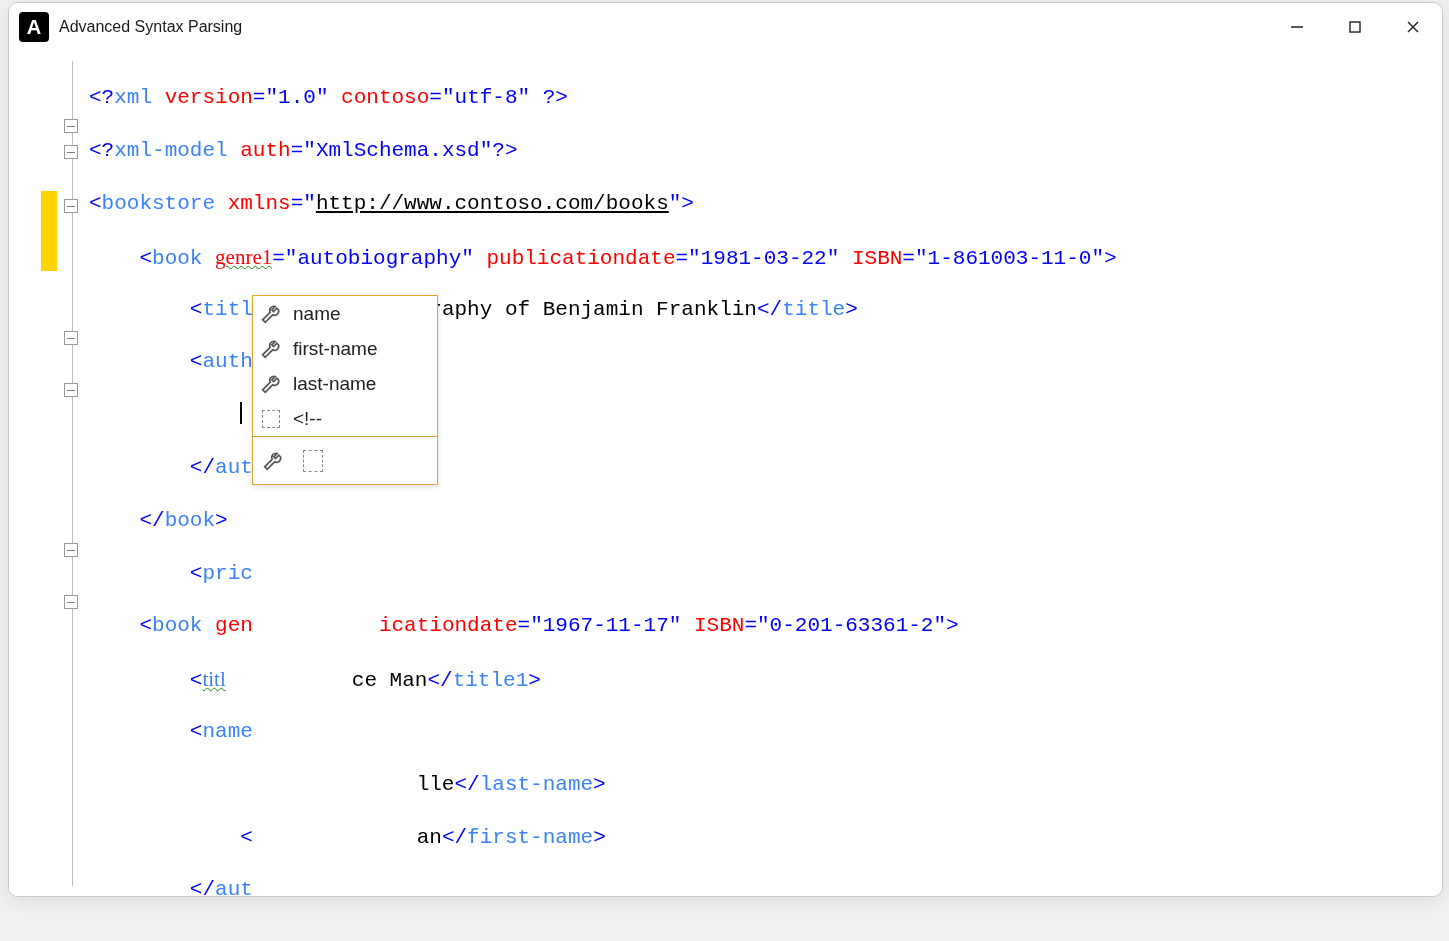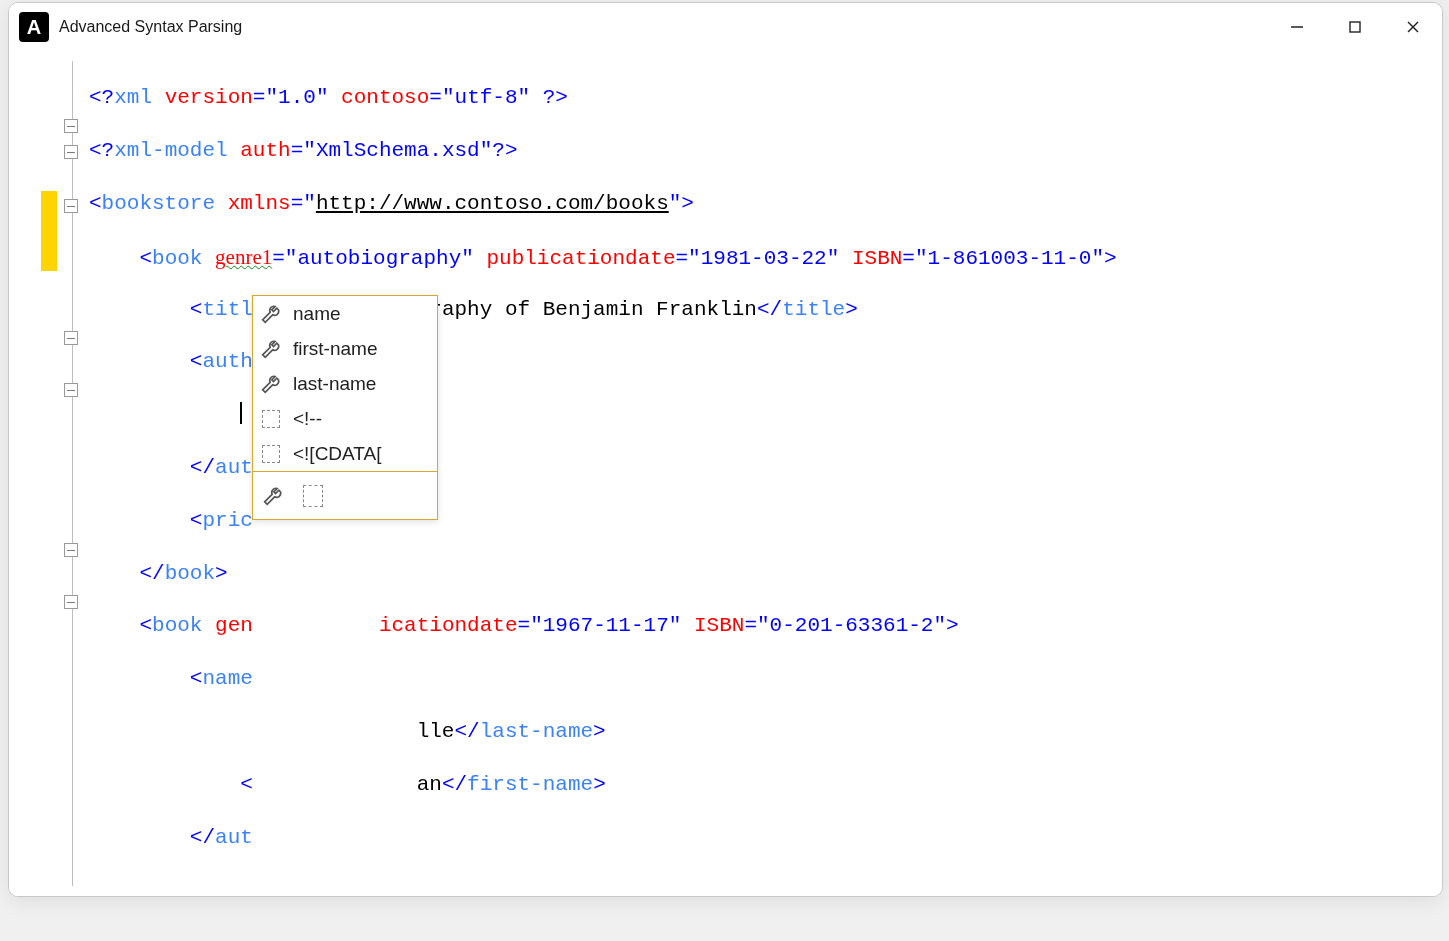--- a/index.html
+++ b/index.html
@@ -218,23 +218,24 @@
 
     <div class="code">
 <span class="ln"><span class="t-br">&lt;?</span><span class="t-tag">xml</span> <span class="t-attr">version</span><span class="t-br">=</span><span class="t-val">"1.0"</span> <span class="t-attr">contoso</span><span class="t-br">=</span><span class="t-val">"utf-8"</span> <span class="t-br">?&gt;</span></span>
 <span class="ln"><span class="t-br">&lt;?</span><span class="t-tag">xml-model</span> <span class="t-attr">auth</span><span class="t-br">=</span><span class="t-val">"XmlSchema.xsd"</span><span class="t-br">?&gt;</span></span>
 <span class="ln"><span class="t-br">&lt;</span><span class="t-tag">bookstore</span> <span class="t-attr">xmlns</span><span class="t-br">=</span><span class="t-val">"</span><span class="t-url">http://www.contoso.com/books</span><span class="t-val">"</span><span class="t-br">&gt;</span></span>
 <span class="ln">    <span class="t-br">&lt;</span><span class="t-tag">book</span> <span class="t-attr wavy">genre1</span><span class="t-br">=</span><span class="t-val">"autobiography"</span> <span class="t-attr">publicationdate</span><span class="t-br">=</span><span class="t-val">"1981-03-22"</span> <span class="t-attr">ISBN</span><span class="t-br">=</span><span class="t-val">"1-861003-11-0"</span><span class="t-br">&gt;</span></span>
 <span class="ln">        <span class="t-br">&lt;</span><span class="t-tag">title</span><span class="t-br">&gt;</span><span class="t-text">The Autobiography of Benjamin Franklin</span><span class="t-br">&lt;/</span><span class="t-tag">title</span><span class="t-br">&gt;</span></span>
 <span class="ln">        <span class="t-br">&lt;</span><span class="t-tag">author</span><span class="t-br">&gt;</span></span>
 <span class="ln">            <span class="caret"></span></span>
 <span class="ln">        <span class="t-br">&lt;/</span><span class="t-tag">aut</span></span>
+<span class="ln">    <span class="t-br">&lt;/</span><span class="t-tag">book</span><span class="t-br">&gt;</span></span>
 <span class="ln">        <span class="t-br">&lt;</span><span class="t-tag">pric</span></span>
-<span class="ln">    <span class="t-br">&lt;/</span><span class="t-tag">book</span><span class="t-br">&gt;</span></span>
 <span class="ln">    <span class="t-br">&lt;</span><span class="t-tag">book</span> <span class="t-attr">gen</span>          <span class="t-attr">icationdate</span><span class="t-br">=</span><span class="t-val">"1967-11-17"</span> <span class="t-attr">ISBN</span><span class="t-br">=</span><span class="t-val">"0-201-63361-2"</span><span class="t-br">&gt;</span></span>
+<span class="ln">        <span class="t-br">&lt;</span><span class="t-tag wavy">titl</span>          <span class="t-text">ce Man</span><span class="t-br">&lt;/</span><span class="t-tag">title1</span><span class="t-br">&gt;</span></span>
 <span class="ln">        <span class="t-br">&lt;</span><span class="t-tag">name</span></span>
 <span class="ln">                          <span class="t-text">lle</span><span class="t-br">&lt;/</span><span class="t-tag">last-name</span><span class="t-br">&gt;</span></span>
 <span class="ln">            <span class="t-br">&lt;</span>             <span class="t-text">an</span><span class="t-br">&lt;/</span><span class="t-tag">first-name</span><span class="t-br">&gt;</span></span>
 <span class="ln">        <span class="t-br">&lt;/</span><span class="t-tag">aut</span></span>
 
 
 
 
 
 
@@ -268,26 +269,20 @@
                 <path d="M21 7a5 5 0 0 1-7 6L5 22l-3-3 9-9a5 5 0 0 1 6-7l-4 4 2 2 4-4z"></path>
               </svg>
           </span>
           <span>last-name</span>
         </div>
         <div class="popup-item">
           <span class="p-icon">
               <span class="p-box"></span>
             </span>
           <span>&lt;!--</span>
-        </div>
-        <div class="popup-item">
-          <span class="p-icon">
-              <span class="p-box"></span>
-            </span>
-          <span>&lt;![CDATA[</span>
         </div>
       </div>
       <div class="popup-footer">
         <span class="p-icon p-wrench">
           <svg width="24" height="24" viewBox="0 0 24 24">
               <path d="M21 7a5 5 0 0 1-7 6L5 22l-3-3 9-9a5 5 0 0 1 6-7l-4 4 2 2 4-4z"></path>
             </svg>
         </span>
         <span class="p-icon">
             <span class="p-box" style="width:22px;height:22px"></span>

